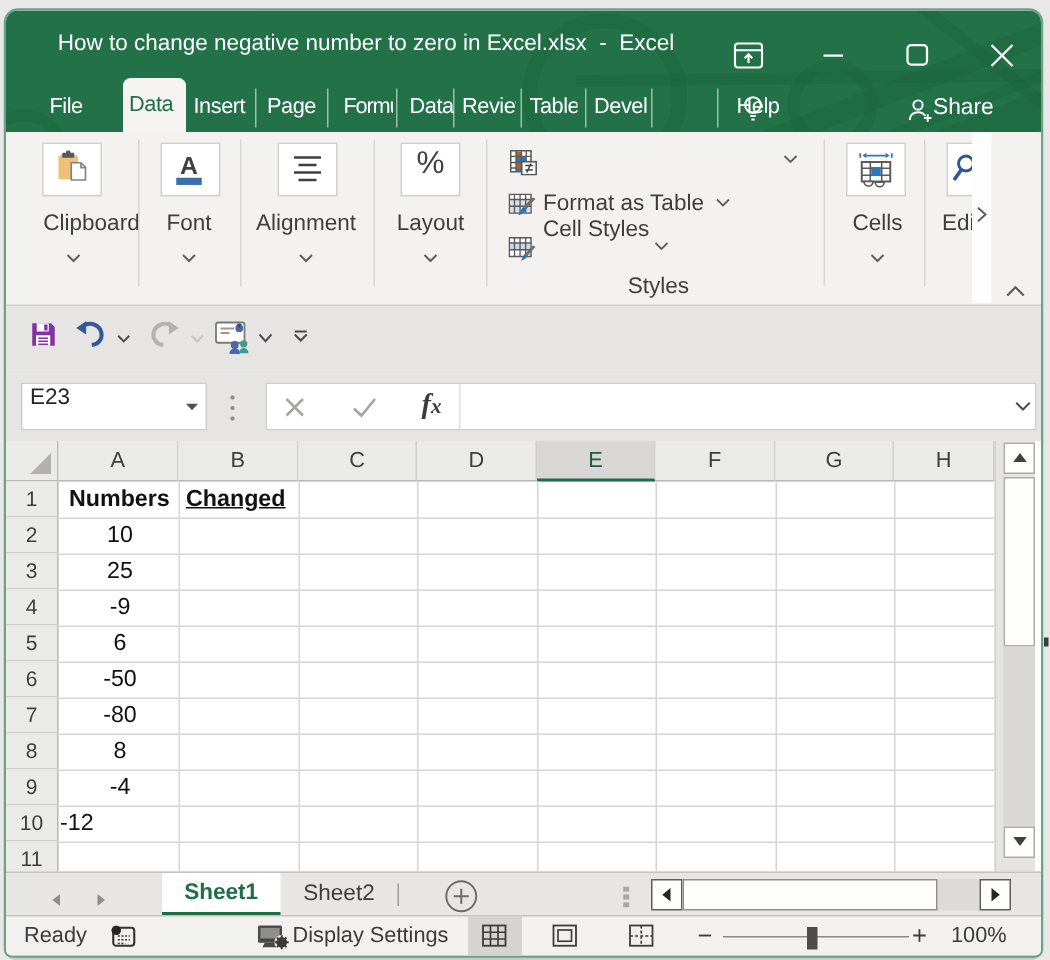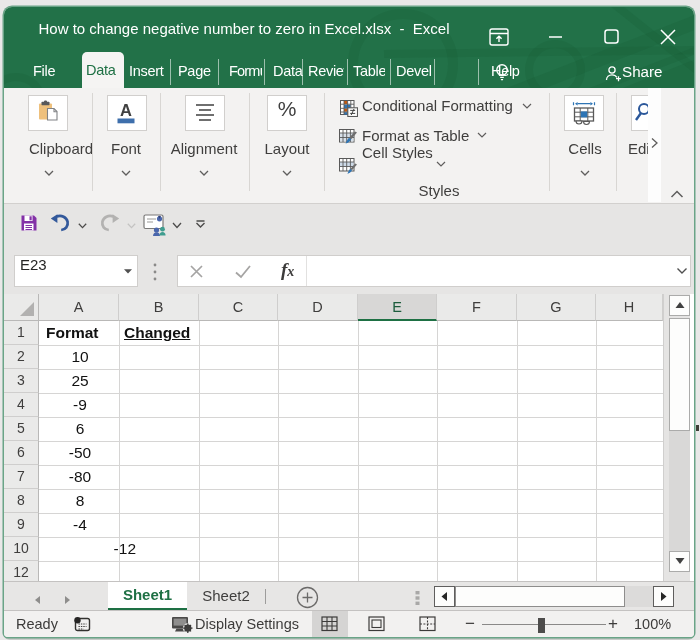--- a/index.html
+++ b/index.html
@@ -173,21 +173,20 @@
     <svg class="abs" style="left:336px;top:12px" width="18" height="17" viewBox="0 0 18 17">
       <rect x="0.5" y="0.5" width="13.5" height="14" fill="#fff" stroke="#595959" stroke-width="1"></rect>
       <rect x="4" y="1" width="3.4" height="3" fill="#c55a11"></rect>
       <rect x="4" y="4.7" width="6.6" height="3.4" fill="#2e75b5"></rect>
       <rect x="4" y="8.7" width="3.4" height="3" fill="#c55a11"></rect>
       <rect x="4" y="12.2" width="3.4" height="2.3" fill="#2e75b5"></rect>
       <path d="M0.5 4.2 h13.5 M0.5 8.3 h13.5 M0.5 12 h13.5 M4 0.5 v14 M7.6 0.5 v14 M10.8 0.5 v14" stroke="#595959" stroke-width="0.9" fill="none"></path>
       <rect x="7.8" y="7.8" width="9.7" height="8.7" fill="#fdfdfc" stroke="#595959" stroke-width="1.1"></rect>
       <path d="M10.2 10.4 h5 M10.2 13.4 h5 M14 9 l-2.8 6" stroke="#404040" stroke-width="1"></path>
     </svg>
-    <div class="srow" style="top:9px;left:358px;">Conditional Formatting</div>
     <svg class="abs" style="left:518px;top:15px" width="10" height="6" viewBox="0 0 10 6">
         <path d="M1 1 L5 5 L9 1" fill="none" stroke="#5f5e5d" stroke-width="1.2"></path>
       </svg>
     <svg class="abs" style="left:335px;top:41px" width="19" height="18" viewBox="0 0 19 18">
       <rect x="0.5" y="0.5" width="14.5" height="12.5" fill="#fff" stroke="#595959" stroke-width="1"></rect>
       <rect x="1" y="4" width="13.5" height="8.5" fill="#d7dfe8"></rect>
       <path d="M0.5 4 h14.5 M0.5 8.5 h14.5 M4 0.5 v12.5 M7.7 0.5 v12.5 M11.4 0.5 v12.5" stroke="#595959" stroke-width="0.9"></path>
       <path d="M18 3.5 L12.2 10.2 L10 8.8 L16 2.6 z" fill="#6d6d6d"></path>
       <path d="M12.2 10.2 L10 8.8 C8.6 10 8 11.6 6.6 14.6 C9.4 13.6 11 12.6 12.2 10.2 z" fill="#2e75b5"></path>
     </svg>
@@ -331,51 +330,51 @@
     <div class="rowhd" style="top:27px;">1</div>
     <div class="rowhd" style="top:51px;">2</div>
     <div class="rowhd" style="top:75px;">3</div>
     <div class="rowhd" style="top:99px;">4</div>
     <div class="rowhd" style="top:123px;">5</div>
     <div class="rowhd" style="top:147px;">6</div>
     <div class="rowhd" style="top:171px;">7</div>
     <div class="rowhd" style="top:195px;">8</div>
     <div class="rowhd" style="top:219px;">9</div>
     <div class="rowhd" style="top:243px;">10</div>
-    <div class="rowhd" style="top:267px;height:20px;border-bottom:none;">12</div>
+    <div class="rowhd" style="top:267px;height:20px;border-bottom:none;">11</div>
 
     <div class="gl" style="left:115px;top:27px;width:1px;height:260px;"></div>
     <div class="gl" style="left:195px;top:27px;width:1px;height:260px;"></div>
     <div class="gl" style="left:274px;top:27px;width:1px;height:260px;"></div>
     <div class="gl" style="left:354px;top:27px;width:1px;height:260px;"></div>
     <div class="gl" style="left:433px;top:27px;width:1px;height:260px;"></div>
     <div class="gl" style="left:513px;top:27px;width:1px;height:260px;"></div>
     <div class="gl" style="left:592px;top:27px;width:1px;height:260px;"></div>
     <div class="gl" style="left:35px;top:51px;width:624px;height:1px;"></div>
     <div class="gl" style="left:35px;top:75px;width:624px;height:1px;"></div>
     <div class="gl" style="left:35px;top:99px;width:624px;height:1px;"></div>
     <div class="gl" style="left:35px;top:123px;width:624px;height:1px;"></div>
     <div class="gl" style="left:35px;top:147px;width:624px;height:1px;"></div>
     <div class="gl" style="left:35px;top:171px;width:624px;height:1px;"></div>
     <div class="gl" style="left:35px;top:195px;width:624px;height:1px;"></div>
     <div class="gl" style="left:35px;top:219px;width:624px;height:1px;"></div>
     <div class="gl" style="left:35px;top:243px;width:624px;height:1px;"></div>
     <div class="gl" style="left:35px;top:267px;width:624px;height:1px;"></div>
 
-    <div class="cell" style="left:42px;top:27px;font-weight:bold;">Format</div>
+    <div class="cell" style="left:42px;top:27px;font-weight:bold;">Numbers</div>
     <div class="cell" style="left:120px;top:27px;font-weight:bold;text-decoration:underline;">Changed</div>
     <div class="cell" style="left:36px;top:51px;width:80px;text-align:center;">10</div>
     <div class="cell" style="left:36px;top:75px;width:80px;text-align:center;">25</div>
     <div class="cell" style="left:36px;top:99px;width:80px;text-align:center;">-9</div>
     <div class="cell" style="left:36px;top:123px;width:80px;text-align:center;">6</div>
     <div class="cell" style="left:36px;top:147px;width:80px;text-align:center;">-50</div>
     <div class="cell" style="left:36px;top:171px;width:80px;text-align:center;">-80</div>
     <div class="cell" style="left:36px;top:195px;width:80px;text-align:center;">8</div>
     <div class="cell" style="left:36px;top:219px;width:80px;text-align:center;">-4</div>
-    <div class="cell" style="left:36px;top:243px;width:96px;text-align:right;">-12</div>
+    <div class="cell" style="left:36px;top:243px;width:96px;text-align:left;">-12</div>
 
     <div class="abs" style="left:659px;top:0;width:27px;height:287px;background:#e5e4e3;border-left:1px solid #d0cfce;box-sizing:border-box;"></div>
     <div class="abs" style="left:665px;top:1px;width:21px;height:21px;background:#fdfdfc;border:1px solid #ababaa;box-sizing:border-box;"></div>
     <svg class="abs" style="left:671px;top:7px" width="10" height="8" viewBox="0 0 10 8">
         <path d="M5 1 L9.5 7 H0.5 z" fill="#404040"></path>
       </svg>
     <div class="abs" style="left:665px;top:24px;width:21px;height:113px;background:#fdfdfc;border:1px solid #ababaa;box-sizing:border-box;"></div>
     <div class="abs" style="left:665px;top:137px;width:21px;height:120px;background:#d9d8d7;"></div>
     <div class="abs" style="left:665px;top:257px;width:21px;height:21px;background:#fdfdfc;border:1px solid #ababaa;box-sizing:border-box;"></div>
     <svg class="abs" style="left:671px;top:263px" width="10" height="8" viewBox="0 0 10 8">

